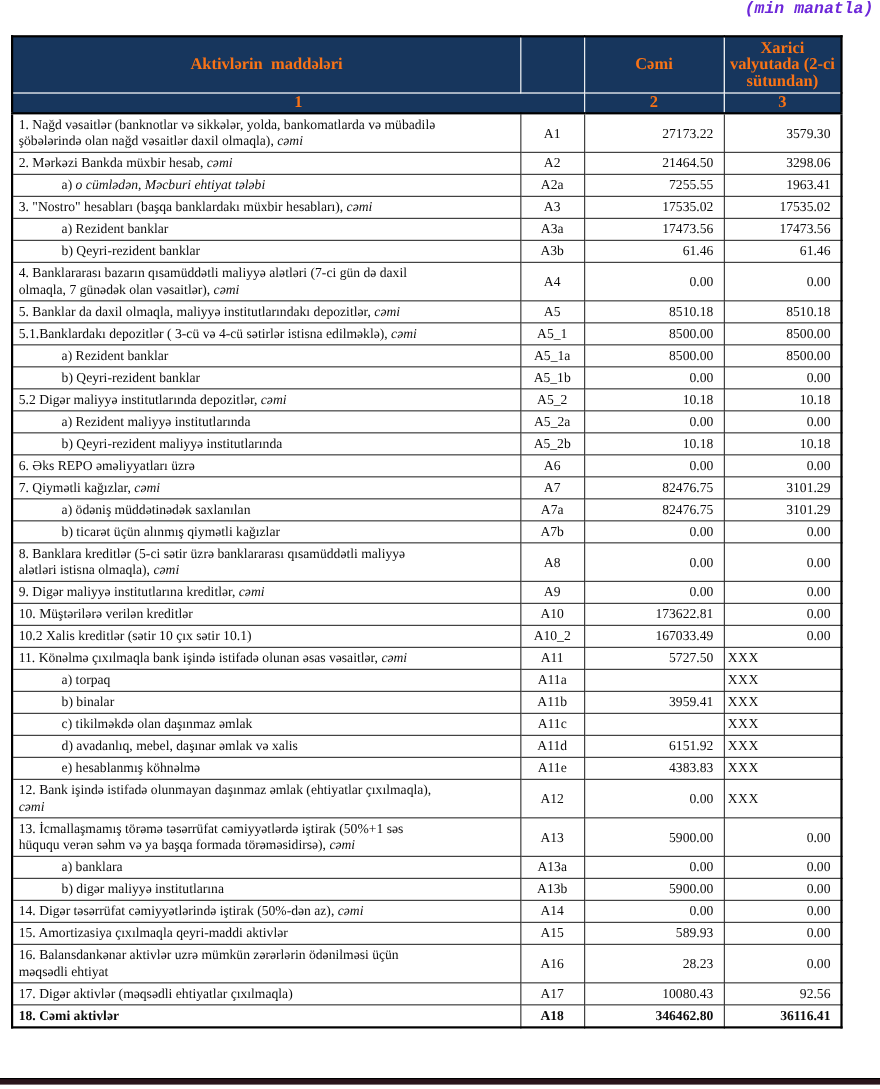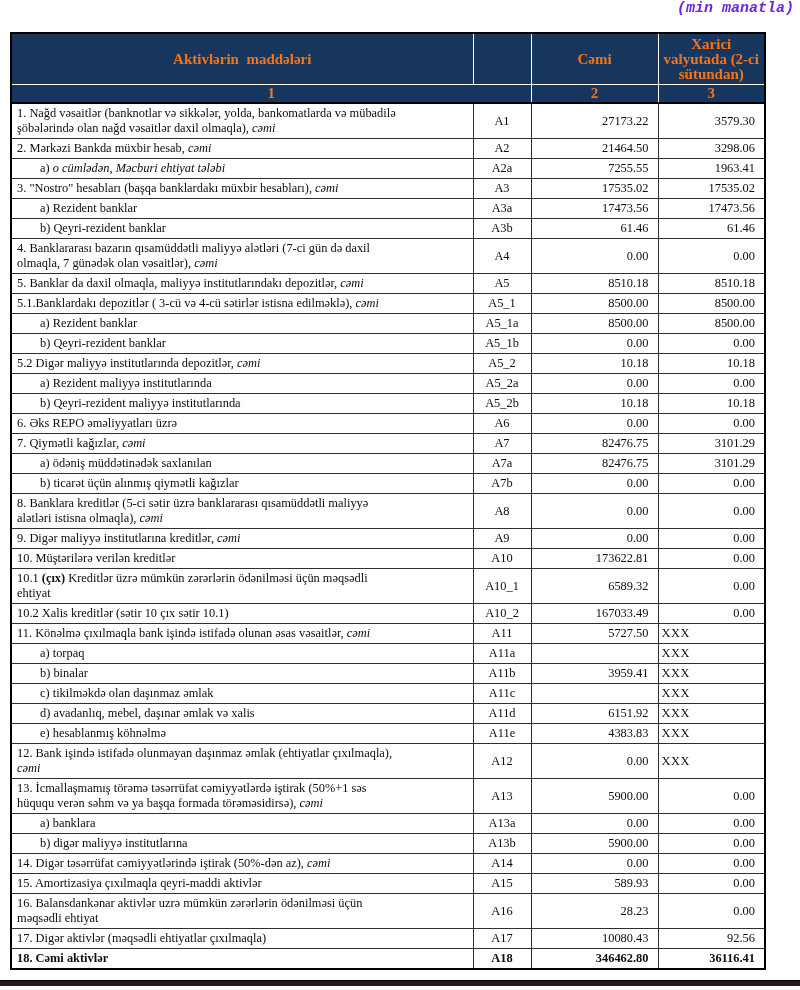--- a/index.html
+++ b/index.html
@@ -23,21 +23,21 @@
   }
   thead tr.hrow1 th { height:46px; }
   thead tr.hrow1 th.h-items { white-space:pre-wrap; }
   thead tr.hrow2 th { height:15px; padding:1px; border-bottom:2px solid #000; }
   tbody td {
     border:1px solid #2e2e2e; font-size:12.4px; line-height:15px;
     padding:2px 3px; color:#0d0d0d; vertical-align:middle;
     overflow:hidden;
   }
   td.c-label { text-align:left; padding-left:5px; }
-  td.c-label.indent { padding-left:28px;margin-left:42px; }
+  td.c-label.indent { padding-left:44px;margin-left:42px; }
   td.c-code { text-align:center; }
   td.c-num { text-align:right; padding-right:9px; }
   td.c-num.xxx { text-align:left; padding-right:3px; letter-spacing:0.5px; }
   .it { font-style:italic; }
   .bd { font-weight:bold; }
   tr.total-row td { font-weight:bold; }
   .bottom-bar {
     position:absolute; left:0; bottom:4px; width:800px; height:6px;
     background:#2a151c; border-top:1px solid #000; box-sizing:border-box;
   }
@@ -191,26 +191,20 @@
             <td class="c-num">0.00</td>
             <td class="c-num">0.00</td>
           </tr>
           <tr>
             <td class="c-label"><span>10. Müştərilərə verilən kreditlər</span></td>
             <td class="c-code">A10</td>
             <td class="c-num">173622.81</td>
             <td class="c-num">0.00</td>
           </tr>
           <tr>
-            <td class="c-label"><span>10.1 </span><span class="bd">(çıx)</span><span> Kreditlər üzrə mümkün zərərlərin ödənilməsi üçün məqsədli</span><br><span>ehtiyat</span></td>
-            <td class="c-code">A10_1</td>
-            <td class="c-num">6589.32</td>
-            <td class="c-num">0.00</td>
-          </tr>
-          <tr>
             <td class="c-label"><span>10.2 Xalis kreditlər (sətir 10 çıx sətir 10.1)</span></td>
             <td class="c-code">A10_2</td>
             <td class="c-num">167033.49</td>
             <td class="c-num">0.00</td>
           </tr>
           <tr>
             <td class="c-label"><span>11. Könəlmə çıxılmaqla bank işində istifadə olunan əsas vəsaitlər, </span><span class="it">cəmi</span></td>
             <td class="c-code">A11</td>
             <td class="c-num">5727.50</td>
             <td class="c-num xxx">XXX</td>

